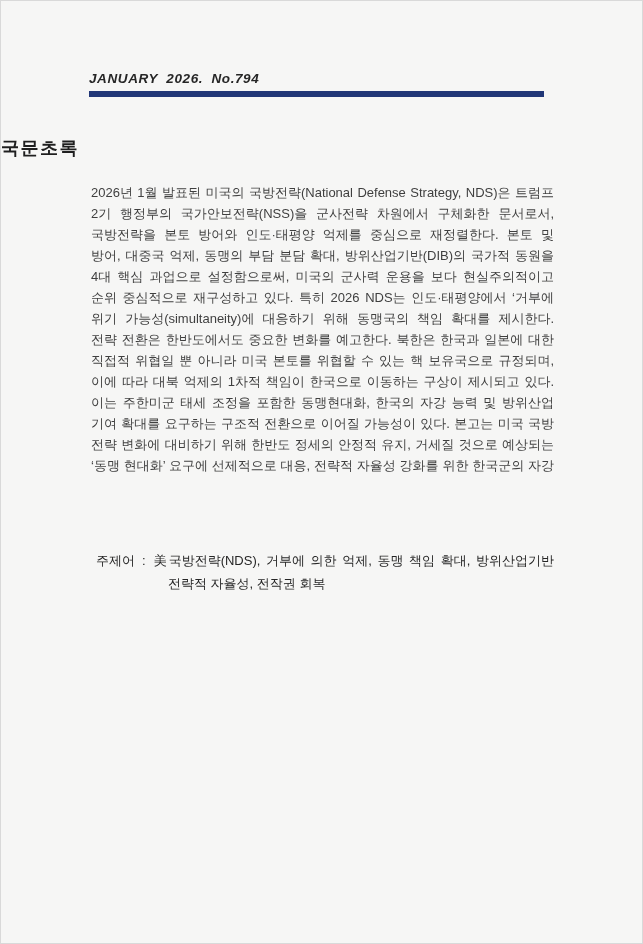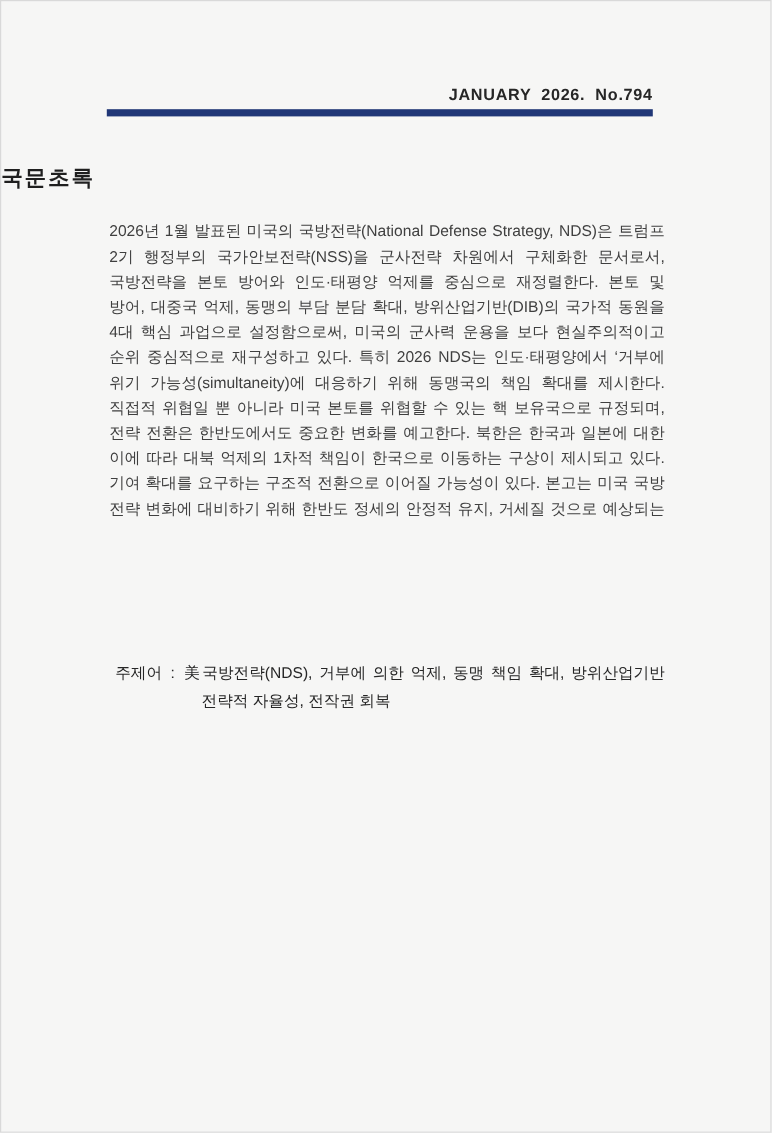--- a/index.html
+++ b/index.html
@@ -10,27 +10,27 @@
     background: #f6f6f5;
     border: 1px solid #d9d9d9;
     font-family: "Liberation Sans", "DejaVu Sans", sans-serif;
     overflow: hidden;
   }
   .issue-header {
     position: absolute;
     left: 88px;
     top: 70px;
     width: 455px;
-    text-align: right;
     font-size: 13.5px;
     font-weight: bold;
     color: #262626;
     letter-spacing: 0.6px;
     word-spacing: 4px;
     white-space: nowrap;
+    font-style: italic;
   }
   .header-rule {
     position: absolute;
     left: 88px;
     top: 90px;
     width: 455px;
     height: 6px;
     background: #213777;
   }
   .doc-title {
@@ -106,25 +106,27 @@
   <div class="doc-title">국문초록</div>
 
   <div class="abstract">
     <div class="line">2026년 1월 발표된 미국의 국방전략(National Defense Strategy, NDS)은 트럼프</div>
     <div class="line">2기 행정부의 국가안보전략(NSS)을 군사전략 차원에서 구체화한 문서로서, 미국의</div>
     <div class="line">국방전략을 본토 방어와 인도·태평양 억제를 중심으로 재정렬한다. 본토 및 서반구</div>
     <div class="line">방어, 대중국 억제, 동맹의 부담 분담 확대, 방위산업기반(DIB)의 국가적 동원을</div>
     <div class="line">4대 핵심 과업으로 설정함으로써, 미국의 군사력 운용을 보다 현실주의적이고 우선</div>
     <div class="line">순위 중심적으로 재구성하고 있다. 특히 2026 NDS는 인도·태평양에서 ‘거부에</div>
     <div class="line">위기 가능성(simultaneity)에 대응하기 위해 동맹국의 책임 확대를 제시한다. 이러한</div>
+    <div class="line">전략 전환은 한반도에서도 중요한 변화를 예고한다. 북한은 한국과 일본에 대한</div>
     <div class="line">직접적 위협일 뿐 아니라 미국 본토를 위협할 수 있는 핵 보유국으로 규정되며,</div>
-    <div class="line">전략 전환은 한반도에서도 중요한 변화를 예고한다. 북한은 한국과 일본에 대한</div>
     <div class="line">이에 따라 대북 억제의 1차적 책임이 한국으로 이동하는 구상이 제시되고 있다.</div>
+    <div class="line">이는 주한미군 태세 조정을 포함한 동맹현대화, 한국의 자강 능력 및 방위산업</div>
     <div class="line">기여 확대를 요구하는 구조적 전환으로 이어질 가능성이 있다. 본고는 미국 국방</div>
     <div class="line">전략 변화에 대비하기 위해 한반도 정세의 안정적 유지, 거세질 것으로 예상되는</div>
+    <div class="line">‘동맹 현대화’ 요구에 선제적으로 대응, 전략적 자율성 강화를 위한 한국군의 자강</div>
   </div>
 
   <div class="keywords">
     <div class="kw-line1">
       <span class="kw-label">주제어</span>
       <span class="kw-colon">:</span>
       <span class="kw-text">美국방전략(NDS), 거부에 의한 억제, 동맹 책임 확대, 방위산업기반(DIB)</span>
     </div>
     <div class="kw-line2">전략적 자율성, 전작권 회복</div>
   </div>

